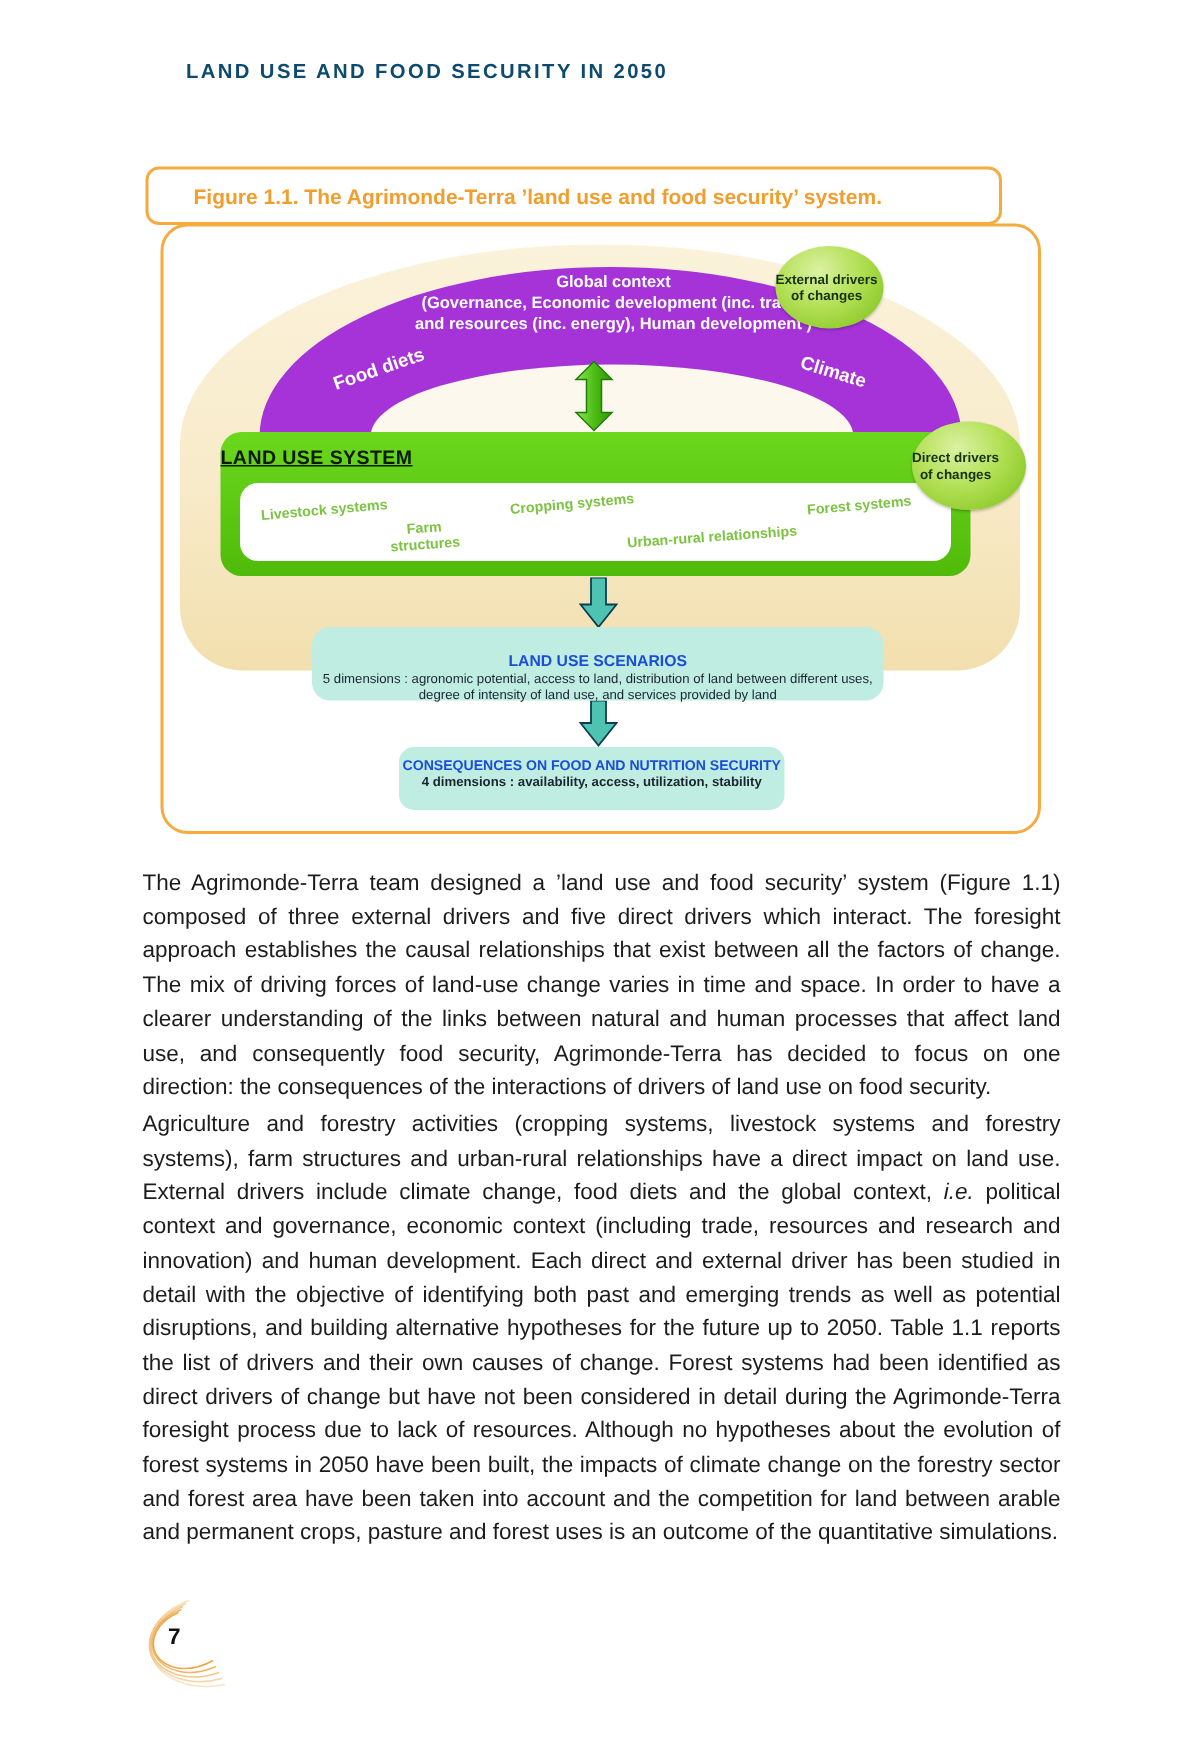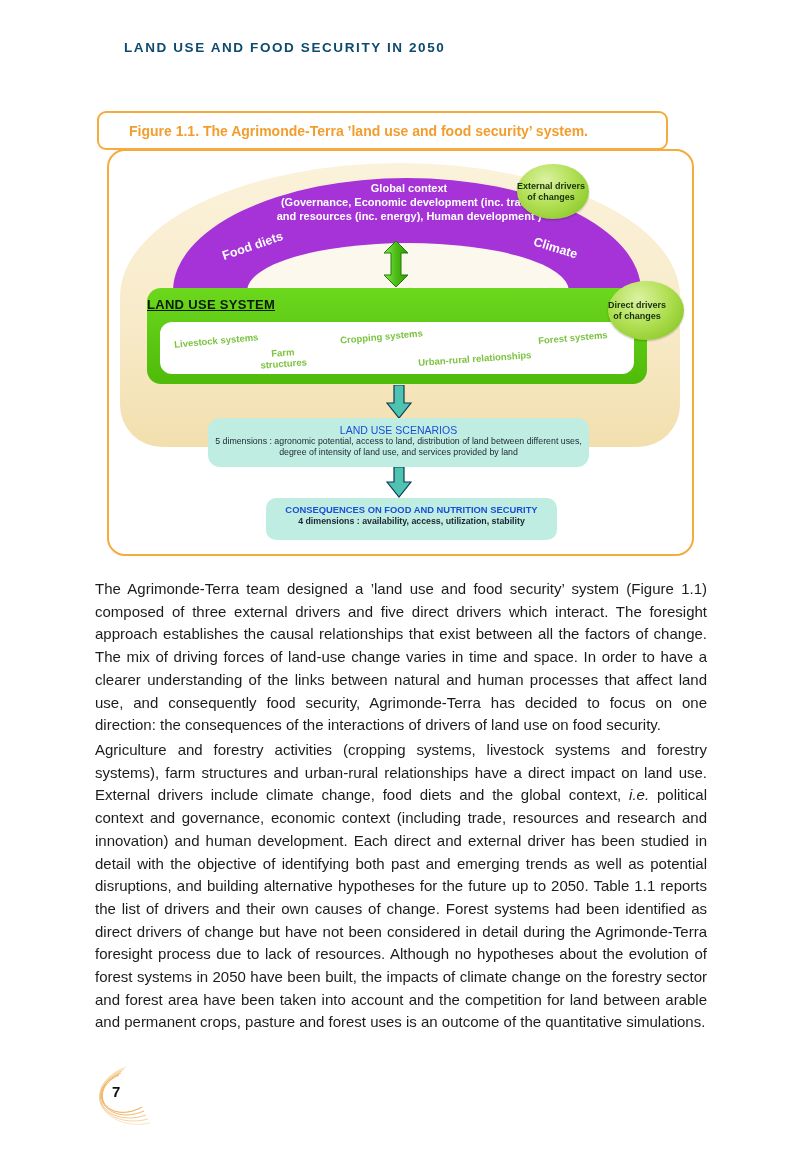--- a/index.html
+++ b/index.html
@@ -57,25 +57,25 @@
   .l1 { left:100px; top:26px; transform:rotate(-4deg); line-height:10.5px; }
   .l2 { left:180px; top:9px;  transform:rotate(-5deg); }
   .l3 { left:258px; top:31px; transform:rotate(-4deg); }
   .l4 { left:378px; top:10px; transform:rotate(-5deg); }
 
   .teal-arrow1 { left:277px; top:234px; }
   .teal-arrow2 { left:277px; top:316px; }
 
   .scen-box { left:99px; top:267px; width:381px; height:49px; border-radius:12px;
               background:#BFEDE2; text-align:center; z-index:2; }
-  .scen-title { margin-top:6px; color:#1B4ED6; font-weight:normal; font-size:10.5px; }
+  .scen-title { margin-top:17px; color:#1B4ED6; font-weight:bold; font-size:10.5px; }
   .scen-body { color:#1B2430; font-weight:normal; font-size:8.8px; line-height:10.6px;
                white-space:pre-line; }
 
-  .cons-box { left:157px; top:347px; width:291px; height:42px; border-radius:10px;
+  .cons-box { left:157px; top:347px; width:257px; height:42px; border-radius:10px;
               background:#BFEDE2; text-align:center; }
   .cons-title { margin-top:6px; color:#1B4ED6; font-weight:bold; font-size:9.4px; }
   .cons-body { color:#1B2430; font-weight:bold; font-size:8.8px; margin-top:1px; }
 
   .para { position:absolute; left:95px; width:612px; font-size:15px; line-height:22.7px;
           text-align:justify; color:#1C1C1C; margin:0; }
   .p1 { top:578px; }
   .p2 { top:739px; }
   .it { font-style:italic; }
 

